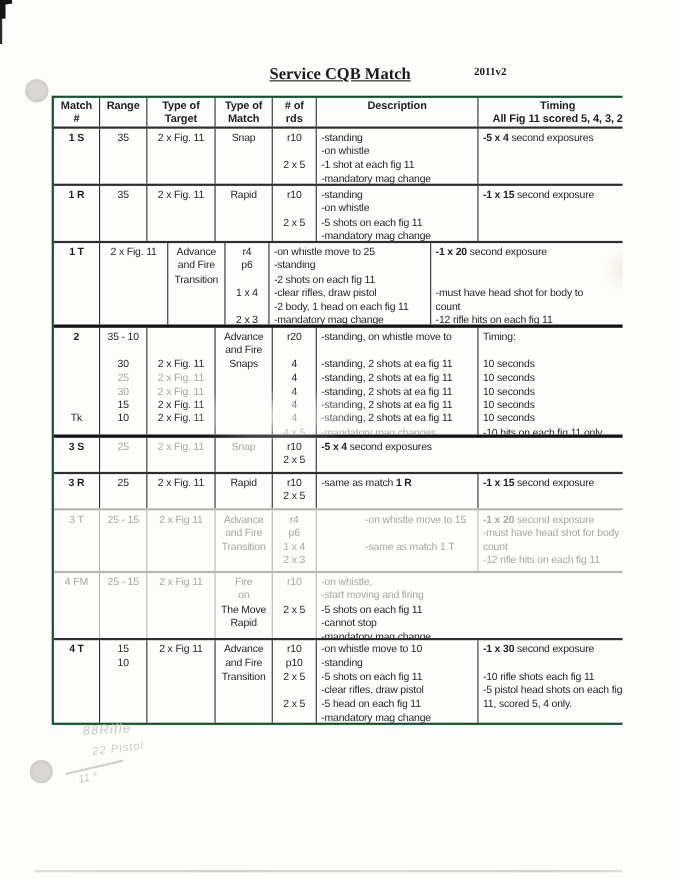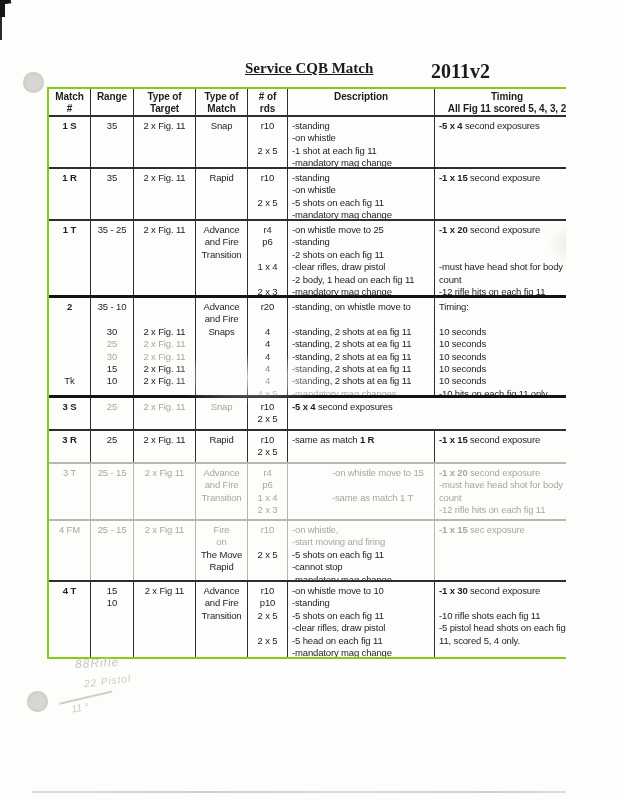--- a/index.html
+++ b/index.html
@@ -17,23 +17,23 @@
           background:radial-gradient(closest-side,rgba(208,192,165,0.45),rgba(208,192,165,0));
           filter:blur(2px);}
   .fade-blob{position:absolute;left:160px;top:352px;width:180px;height:52px;border-radius:24px;
           background:radial-gradient(closest-side,rgba(253,253,252,0.75),rgba(253,253,252,0));}
   .bottom-edge{position:absolute;left:32px;top:791px;width:576px;height:2px;
           background:linear-gradient(90deg,#dedddb,#cfcecc 30%,#dadad8 55%,#cfcecc 80%,#e4e3e1);}
   
   .doc-title{position:absolute;left:245px;top:60px;font-family:"Liberation Serif",serif;
              font-weight:bold;font-size:15px;color:#1b1b1b;text-decoration:underline;}
   .doc-version{position:absolute;left:431px;top:60px;font-family:"Liberation Serif",serif;
-             font-weight:bold;font-size:20px;color:#1b1b1b;}
+             font-weight:bold;font-size:10px;color:#1b1b1b;}
   
-  #match-table{position:absolute;left:47px;top:87px;border:2px solid #84cc16;background:#fdfdfc;}
+  #match-table{position:absolute;left:47px;top:87px;border:2px solid #14532d;background:#fdfdfc;}
   .row{display:flex;box-sizing:border-box;}
   .row:not(:first-child){border-top:2px solid #2e2e2e;}
   .row.tb-thick{border-top:3px solid #141414;}
   .row.tb-light{border-top:2px solid #b9b6b1;}
   .cell{box-sizing:border-box;border-left:1.5px solid #2e2e2e;padding-top:3px;
         text-align:center;font-size:9.5px;line-height:12.4px;letter-spacing:-0.15px;
         overflow:hidden;height:100%;}
   .cell:first-child{border-left:none;}
   .cell.left{text-align:left;padding-left:4px;padding-right:1px;}
   .line{min-height:12.4px;white-space:nowrap;}
@@ -146,23 +146,20 @@
           <div class="line">-mandatory mag change</div>
         </div>
         <div class="cell left" style="width: 145px;">
           <div class="line"><span class="b">-1 x 15</span><span class=""> second exposure</span></div>
         </div>
       </div>
       <div class="row" style="height: 76px;">
         <div class="cell b" style="width: 41px;">
           <div class="line">1 T</div>
         </div>
-        <div class="cell" style="width: 43px;">
-          <div class="line">35 - 25</div>
-        </div>
         <div class="cell" style="width: 62px;">
           <div class="line">2 x  Fig. 11</div>
         </div>
         <div class="cell" style="width: 52px;">
           <div class="line">Advance</div>
           <div class="line">and Fire</div>
           <div class="line">Transition</div>
         </div>
         <div class="cell" style="width: 40px;">
           <div class="line">r4</div>
@@ -352,23 +349,20 @@
           <div class="line">&nbsp;</div>
           <div class="line"><span class="dark">2 x 5</span></div>
         </div>
         <div class="cell left" style="width: 147px;">
           <div class="line">-on whistle,</div>
           <div class="line">-start moving and firing</div>
           <div class="line"><span class="dark">-5 shots on each fig 11</span></div>
           <div class="line"><span class="dark">-cannot stop</span></div>
           <div class="line"><span class="dark">-mandatory mag change</span></div>
         </div>
-        <div class="cell left" style="width: 145px;">
-          <div class="line"><span class="b">-1 x 15</span><span class=""> sec exposure</span></div>
-        </div>
       </div>
       <div class="row" style="height: 77px;">
         <div class="cell b" style="width: 41px;">
           <div class="line">4 T</div>
         </div>
         <div class="cell" style="width: 43px;">
           <div class="line">15</div>
           <div class="line">10</div>
         </div>
         <div class="cell" style="width: 62px;">

